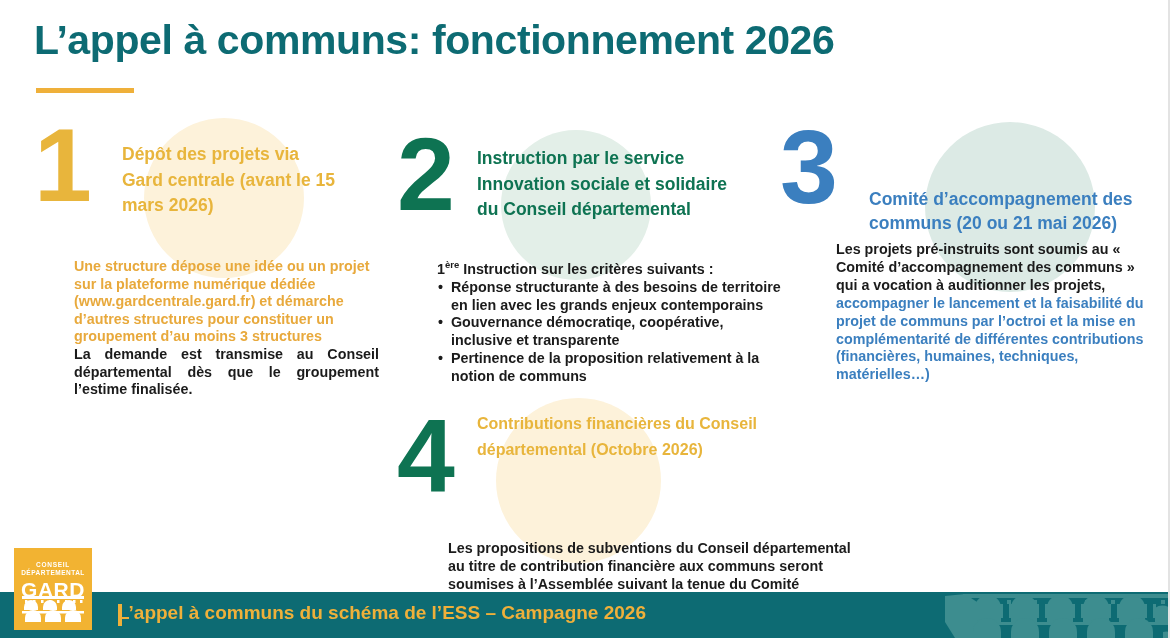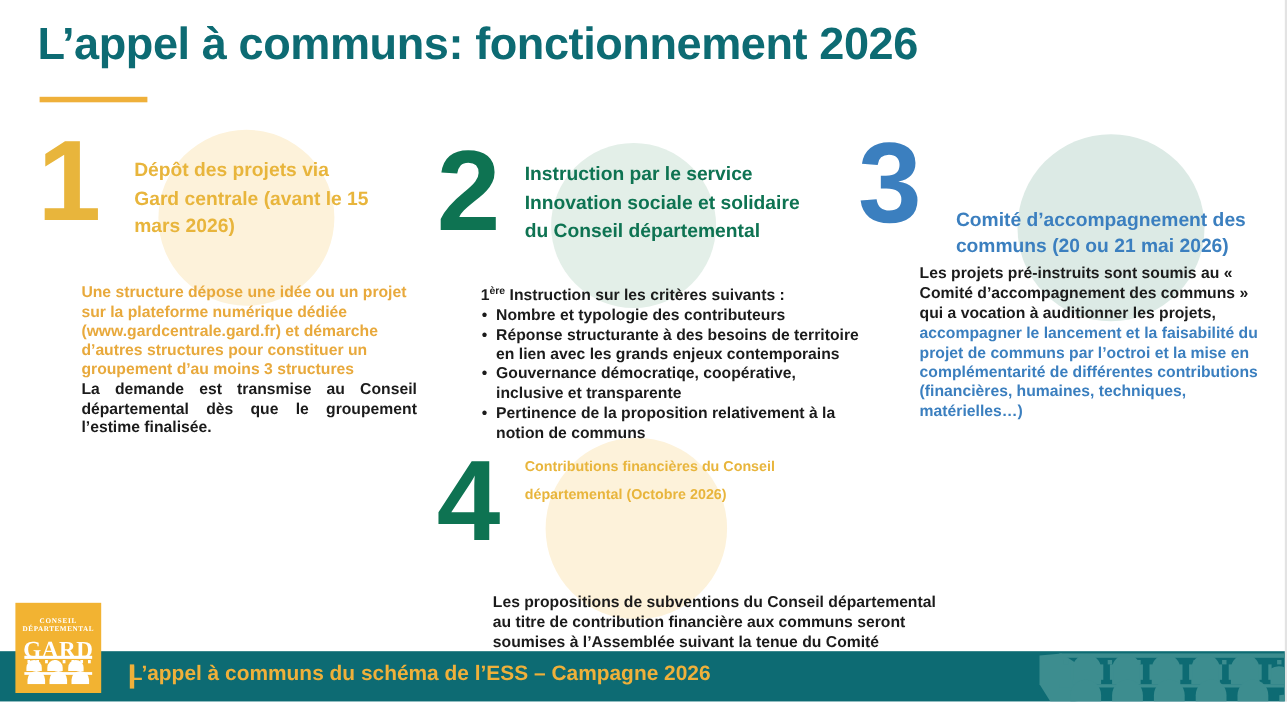--- a/index.html
+++ b/index.html
@@ -76,21 +76,21 @@
   
   #step3 .blob{left:925px;top:122px;width:170px;height:170px;background:#dceae5;}
   #step3 .num{left:780px;top:115px;font-size:104px;color:#3b7fbf;}
   #step3 .head{left:869px;top:152px;width:270px;font-size:17.5px;line-height:23.5px;color:#3b7fbf;margin-top:36px;}
   #step3 .body{left:836px;top:241px;width:312px;font-size:14.3px;line-height:17.9px;}
   #step3 .body .blue{color:#3b7fbf;}
 
   
   #step4 .blob{left:496px;top:398px;width:165px;height:165px;background:#fdf2da;}
   #step4 .num{left:397px;top:404px;font-size:104px;color:#0e7352;}
-  #step4 .head{left:477px;top:411px;width:300px;font-size:13px;line-height:25.5px;color:#e8b53c;}
+  #step4 .head{left:477px;top:411px;width:300px;font-size:16px;line-height:25.5px;color:#e8b53c;}
   #step4 .body{left:448px;top:508px;width:420px;font-size:14.3px;line-height:17.9px;margin-top:32px;}
 
   
   .footer{
     position:absolute;left:0;bottom:0;width:1170px;height:46px;
     background:#0d6b73;z-index:3;
   }
   .footer-text{
     position:absolute;left:118px;top:10px;
     font-size:19px;font-weight:700;color:#efb03a;
@@ -101,21 +101,21 @@
     background:#efb03a;z-index:5;
   }
   .aqueduct{
     position:absolute;right:0;bottom:0;width:255px;height:46px;
     z-index:4;opacity:1;overflow:hidden;
   }
 
   
   .logo{
     position:absolute;left:14px;bottom:8px;width:78px;height:82px;
-    background:#f2b332;z-index:6;font-family:Liberation Serif, serif;
+    background:#f2b332;z-index:6;
   }
   .logo .l1{
     position:absolute;left:0;right:0;top:13px;
     text-align:center;color:#ffffff;
     font-size:6.5px;font-weight:700;letter-spacing:0.7px;
   }
   .logo .l2{
     position:absolute;left:0;right:0;top:21px;
     text-align:center;color:#ffffff;
     font-size:6.5px;font-weight:700;letter-spacing:0.5px;
@@ -147,21 +147,20 @@
     </div>
   </div>
 
   <div class="step" id="step2">
     <div class="blob"></div>
     <div class="num">2</div>
     <div class="head">Instruction par le service Innovation sociale et solidaire du Conseil départemental</div>
     <div class="body">
       <span class="lead"><span>1</span><sup>ère</sup><span> Instruction sur les critères suivants :</span></span>
       <ul>
-        <li>Nombre et typologie des contributeurs</li>
         <li>Réponse structurante à des besoins de territoire en lien avec les grands enjeux contemporains</li>
         <li>Gouvernance démocratiqe, coopérative, inclusive et transparente</li>
         <li>Pertinence de la proposition relativement à la notion de communs</li>
       </ul>
     </div>
   </div>
 
   <div class="step" id="step3">
     <div class="blob"></div>
     <div class="num">3</div>

